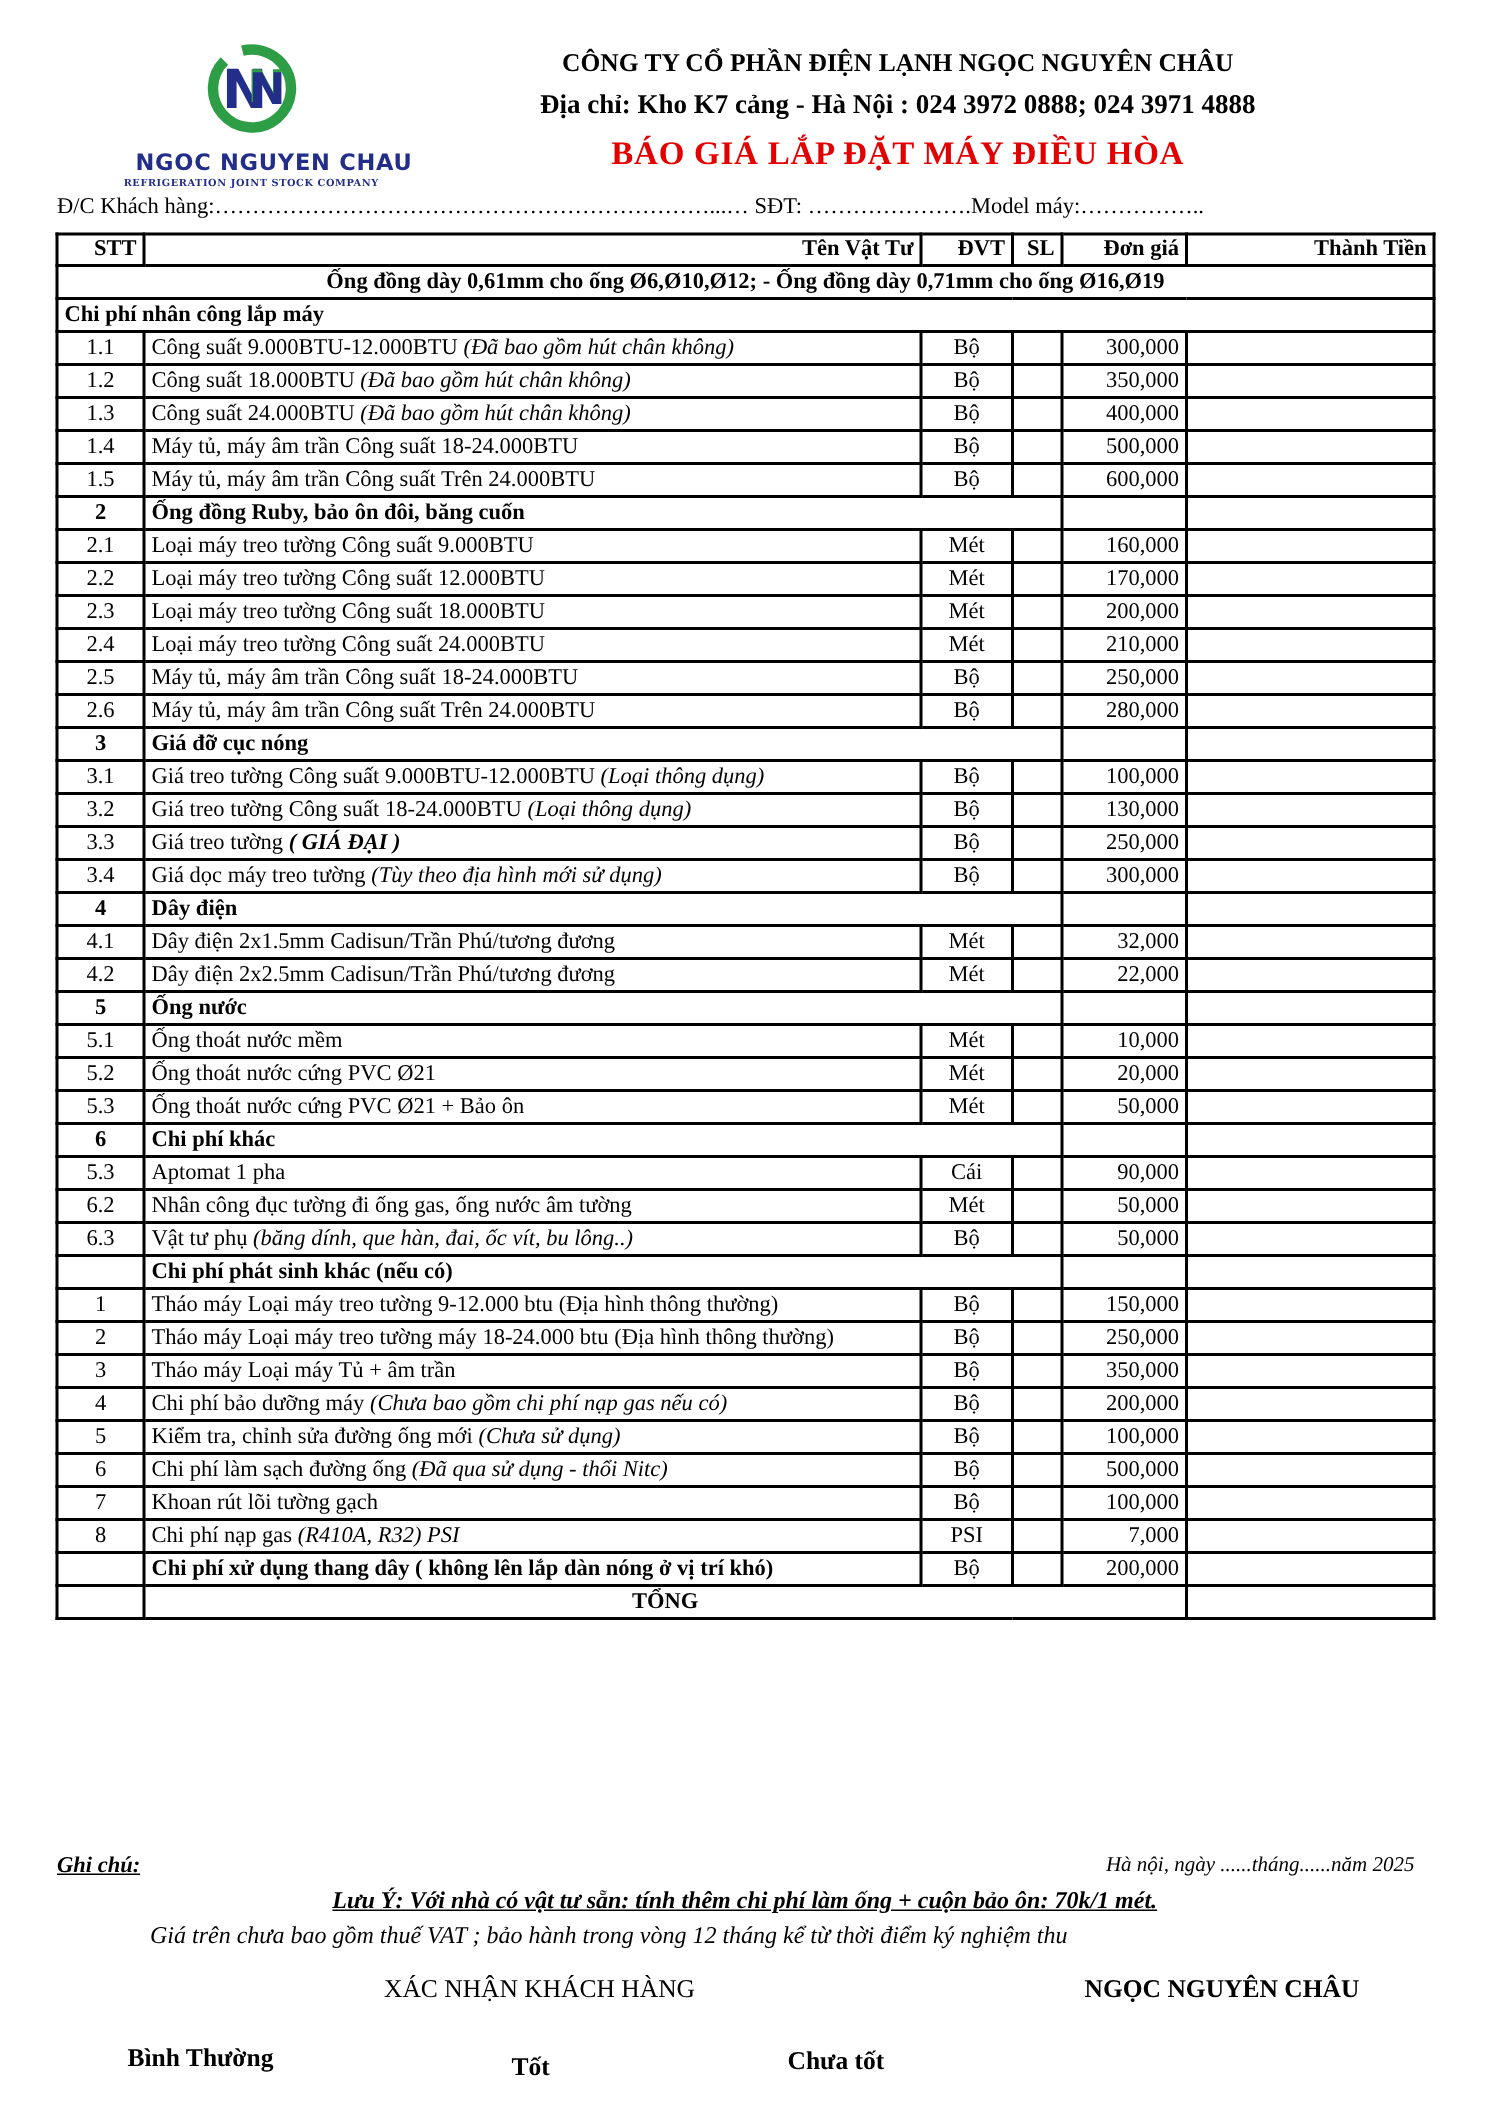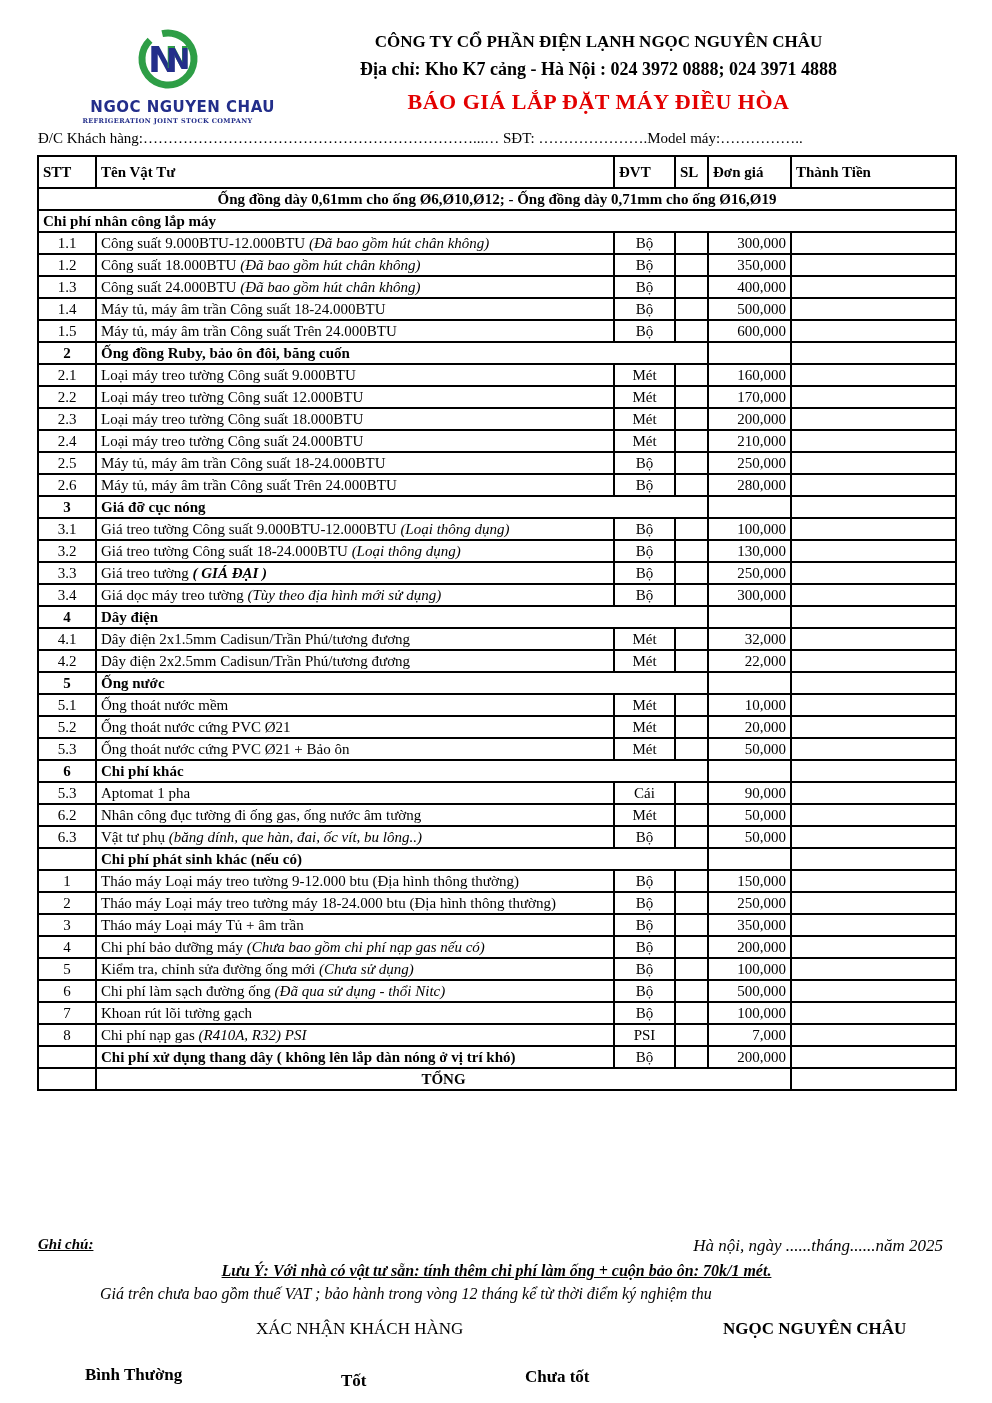--- a/index.html
+++ b/index.html
@@ -21,21 +21,21 @@
   .doc-title { font-weight:bold; font-size:22px; color:#e30000; margin-top:9px; letter-spacing:0.5px; }
 
   .customer-line { position:absolute; top:130px; left:38px; right:40px; font-size:15px; white-space:nowrap; overflow:hidden; }
 
   
   table.quote { position:absolute; top:155px; left:37px; width:918px; border-collapse:collapse; table-layout:fixed; }
   table.quote th, table.quote td {
     border:2px solid #000; font-size:15px; height:22px;
     padding:0 4px; overflow:hidden; white-space:nowrap; vertical-align:middle;
   }
-  table.quote th { font-weight:bold; font-size:15px; text-align:left; height:32px; }
+  table.quote th { font-weight:bold; font-size:15px; text-align:right; height:21px; }
   col.c-stt{width:58px} col.c-name{width:518px} col.c-unit{width:61px}
   col.c-qty{width:33px} col.c-price{width:83px} col.c-total{width:165px}
   td.stt { text-align:center; }
   td.unit { text-align:center; }
   td.qty { text-align:center; }
   td.price { text-align:right; padding-right:9px; }
   td.total {}
   td.name { text-align:left; padding-left:5px; }
   tr.r-full td { font-weight:bold; }
   tr.r-full td.center { text-align:center; }
@@ -43,21 +43,21 @@
   td.b { font-weight:bold; }
   td .it { font-style:italic; }
   td .itb { font-style:italic; font-weight:bold; }
   td.totallabel { font-weight:bold; text-align:center; font-size:16px; }
   tr.r-item td.stt { font-weight:normal; }
 
   
   .foot { position:absolute; left:38px; right:37px; top:1236px; font-size:15px; }
   .foot-row1 { display:flex; justify-content:space-between; align-items:flex-start; }
   .ghi-chu { font-weight:bold; font-style:italic; text-decoration:underline; font-size:15px; }
-  .date-line { font-style:italic; font-size:17px; padding-right:12px; }
+  .date-line { font-style:italic; font-size:14px; padding-right:12px; }
   .luu-y { text-align:center; font-weight:bold; font-style:italic; text-decoration:underline; font-size:16px; margin-top:6px; }
   .vat-line { font-style:italic; font-size:16px; margin-top:5px; margin-left:62px; }
   .sign-row { position:relative; height:24px; margin-top:16px; }
   .sign-left  { position:absolute; left:218px; font-weight:normal; font-size:17px; }
   .sign-right { position:absolute; left:685px; font-weight:bold; font-size:17px; }
   .rating-row { position:relative; height:24px; margin-top:22px; }
   .rating-1 { position:absolute; left:47px;  font-weight:bold; font-size:17px; }
   .rating-2 { position:absolute; left:303px; font-weight:bold; font-size:17px; top:6px; }
   .rating-3 { position:absolute; left:487px; font-weight:bold; font-size:17px; top:2px; }
 </style>

